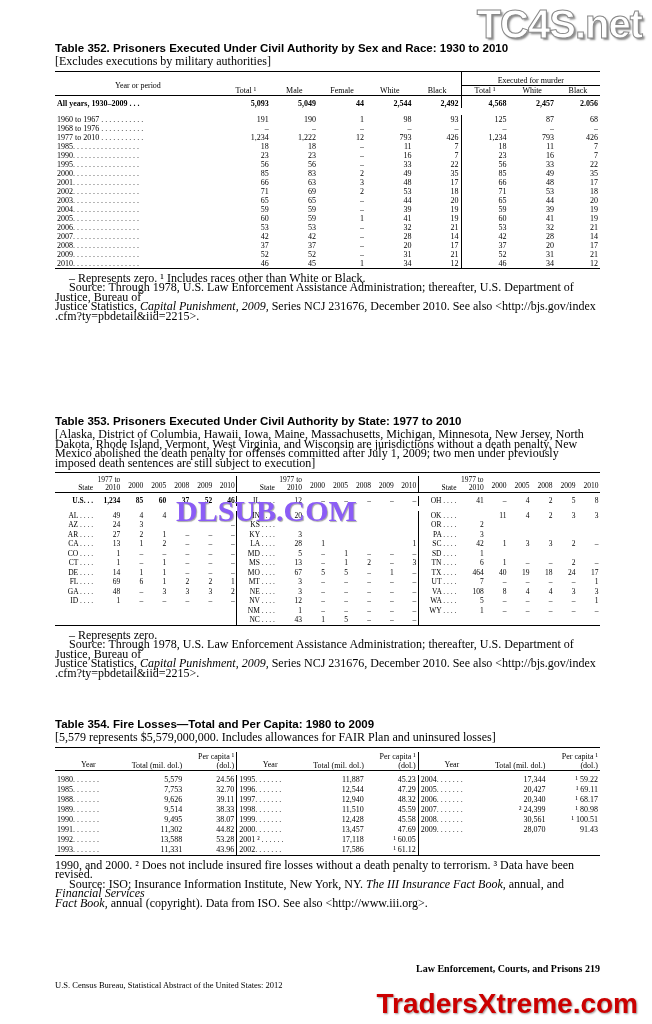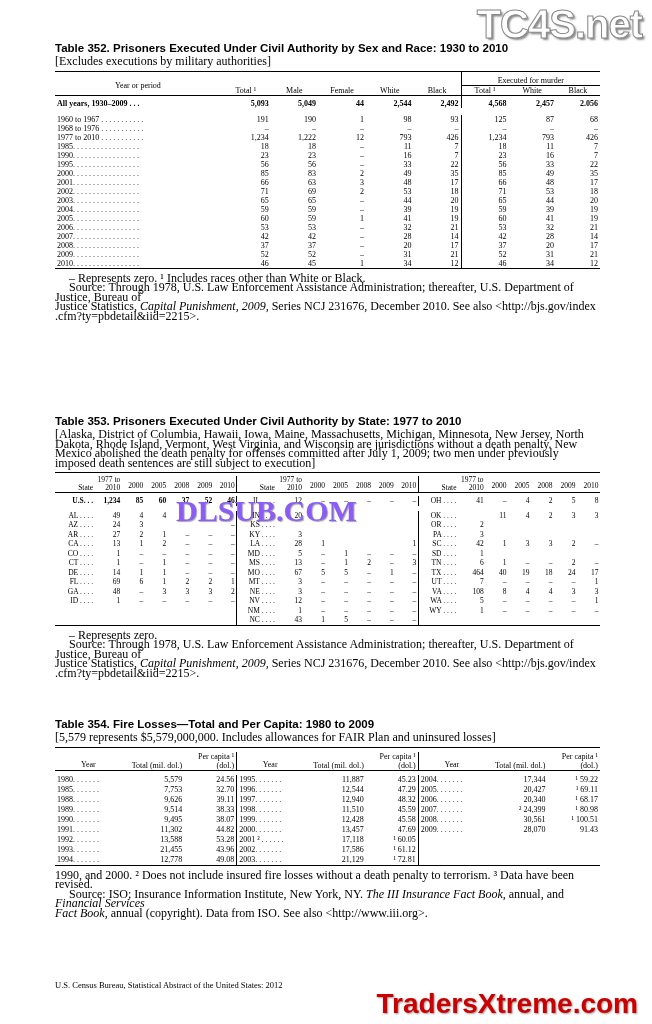--- a/index.html
+++ b/index.html
@@ -833,54 +833,44 @@
         <td class="n">53.28</td>
         <td class="y rule-l">2001 ² . . . . . .</td>
         <td class="n">17,118</td>
         <td class="n">¹ 60.05</td>
         <td class="y rule-l"></td>
             <td class="n"></td>
             <td class="n"></td>
       </tr>
       <tr>
         <td class="y">1993. . . . . . .</td>
-        <td class="n">21,455</td>
+        <td class="n">11,331</td>
         <td class="n">43.96</td>
         <td class="y rule-l">2002. . . . . . .</td>
         <td class="n">17,586</td>
         <td class="n">¹ 61.12</td>
-        <td class="y rule-l"></td>
-            <td class="n"></td>
-            <td class="n"></td>
-      </tr>
-      <tr>
-        <td class="y">1994. . . . . . .</td>
-        <td class="n">12,778</td>
-        <td class="n">49.08</td>
-        <td class="y rule-l">2003. . . . . . .</td>
-        <td class="n">21,129</td>
-        <td class="n">¹ 72.81</td>
         <td class="y rule-l"></td>
             <td class="n"></td>
             <td class="n"></td>
       </tr>
       <tr>
             <td class="rule-t" colspan="9" style="height:2px"></td>
           </tr>
     </tbody>
       </table>
 
     <div class="src">
       <div>1990, and 2000. ² Does not include insured fire losses without a death penalty to terrorism. ³ Data have been revised.</div>
       <div class="ind"><span>Source: ISO; Insurance Information Institute, New York, NY. </span><i>The III Insurance Fact Book,</i><span> annual, and </span><i>Financial Services</i></div>
       <div><i>Fact Book,</i><span> annual (copyright). Data from ISO. See also &lt;http://www.iii.org&gt;.</span></div>
     </div>
   </div>
 
   <div class="wm-mid">DLSUB.COM</div>
 
   <div class="pagefoot">
+    <div class="right">Law Enforcement, Courts, and Prisons  219</div>
     <div class="left">U.S. Census Bureau, Statistical Abstract of the United States: 2012</div>
   </div>
 
   <div class="wm-bottom">TradersXtreme.com</div>
 
 </div>
 
 </body></html>

